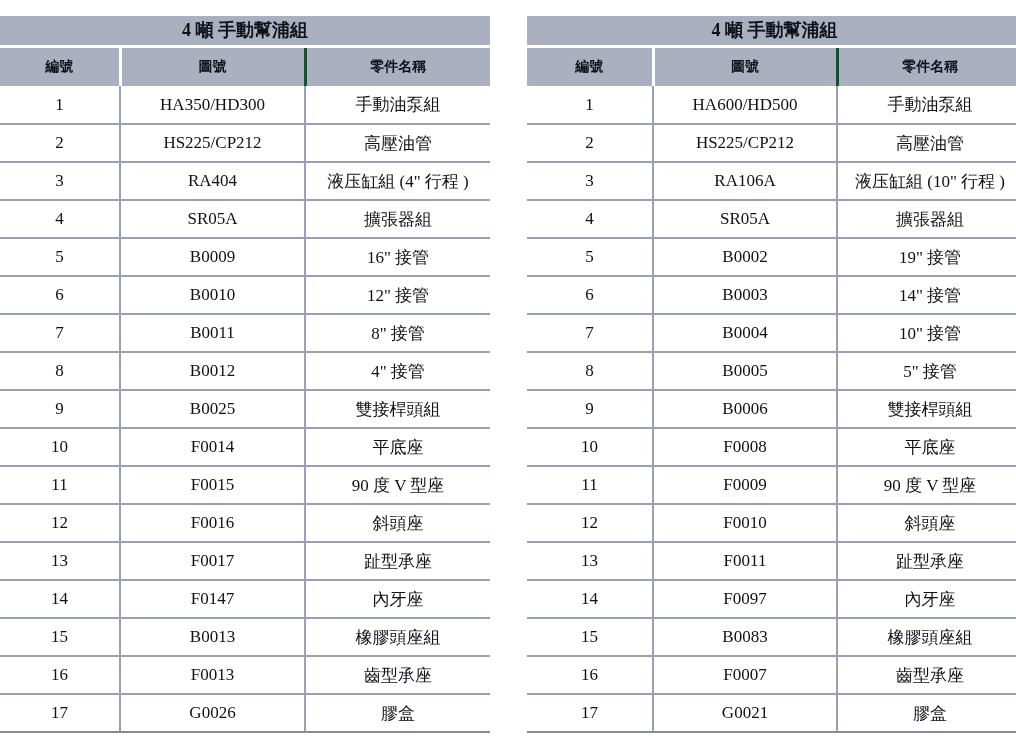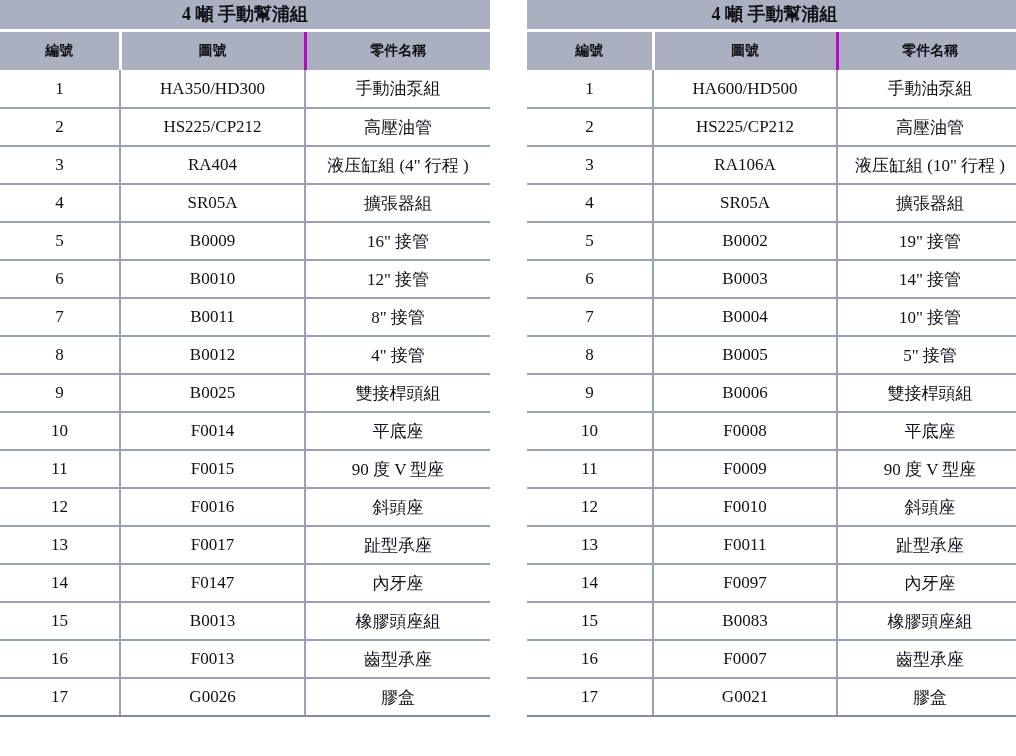--- a/index.html
+++ b/index.html
@@ -11,21 +11,21 @@
   * { box-sizing: border-box; }
   html, body {
     margin: 0; padding: 0;
     width: 1016px; height: 756px;
     background: #ffffff;
     overflow: hidden;
     font-family: "Liberation Serif", "DejaVu Serif", serif;
     color: var(--text-color);
   }
   .page { position: relative; width: 1016px; height: 756px; }
-  .table-wrap { position: absolute; top: 0; }
+  .table-wrap { position: absolute; top: 16px; }
   .table-wrap.left  { left: 0;    width: 490px; }
   .table-wrap.right { left: 527px; width: 489px; overflow: hidden; }
   table.parts-table {
     border-collapse: collapse;
     table-layout: fixed;
   }
   .table-wrap.left  table.parts-table { width: 490px; }
   .table-wrap.right table.parts-table { width: 495px; }
   .table-wrap.left  col.c1 { width: 120px; }
   .table-wrap.left  col.c2 { width: 185px; }
@@ -44,21 +44,21 @@
     border-bottom: 3px solid #ffffff;
   }
   .head-cell {
     background: var(--header-bg);
     height: 40px;
     font-weight: bold;
     font-size: 14px;
   }
   .head-cell.mid {
     border-left: 3px solid #ffffff;
-    border-right: 3px solid #a21caf;
+    border-right: 3px solid #14532d;
   }
   .data-cell {
     background: #ffffff;
     height: 38px;
     font-size: 17px;
     border-bottom: 2px solid var(--grid-line);
     white-space: nowrap;
   }
   .data-cell.mid {
     border-left: 2px solid var(--grid-line);

